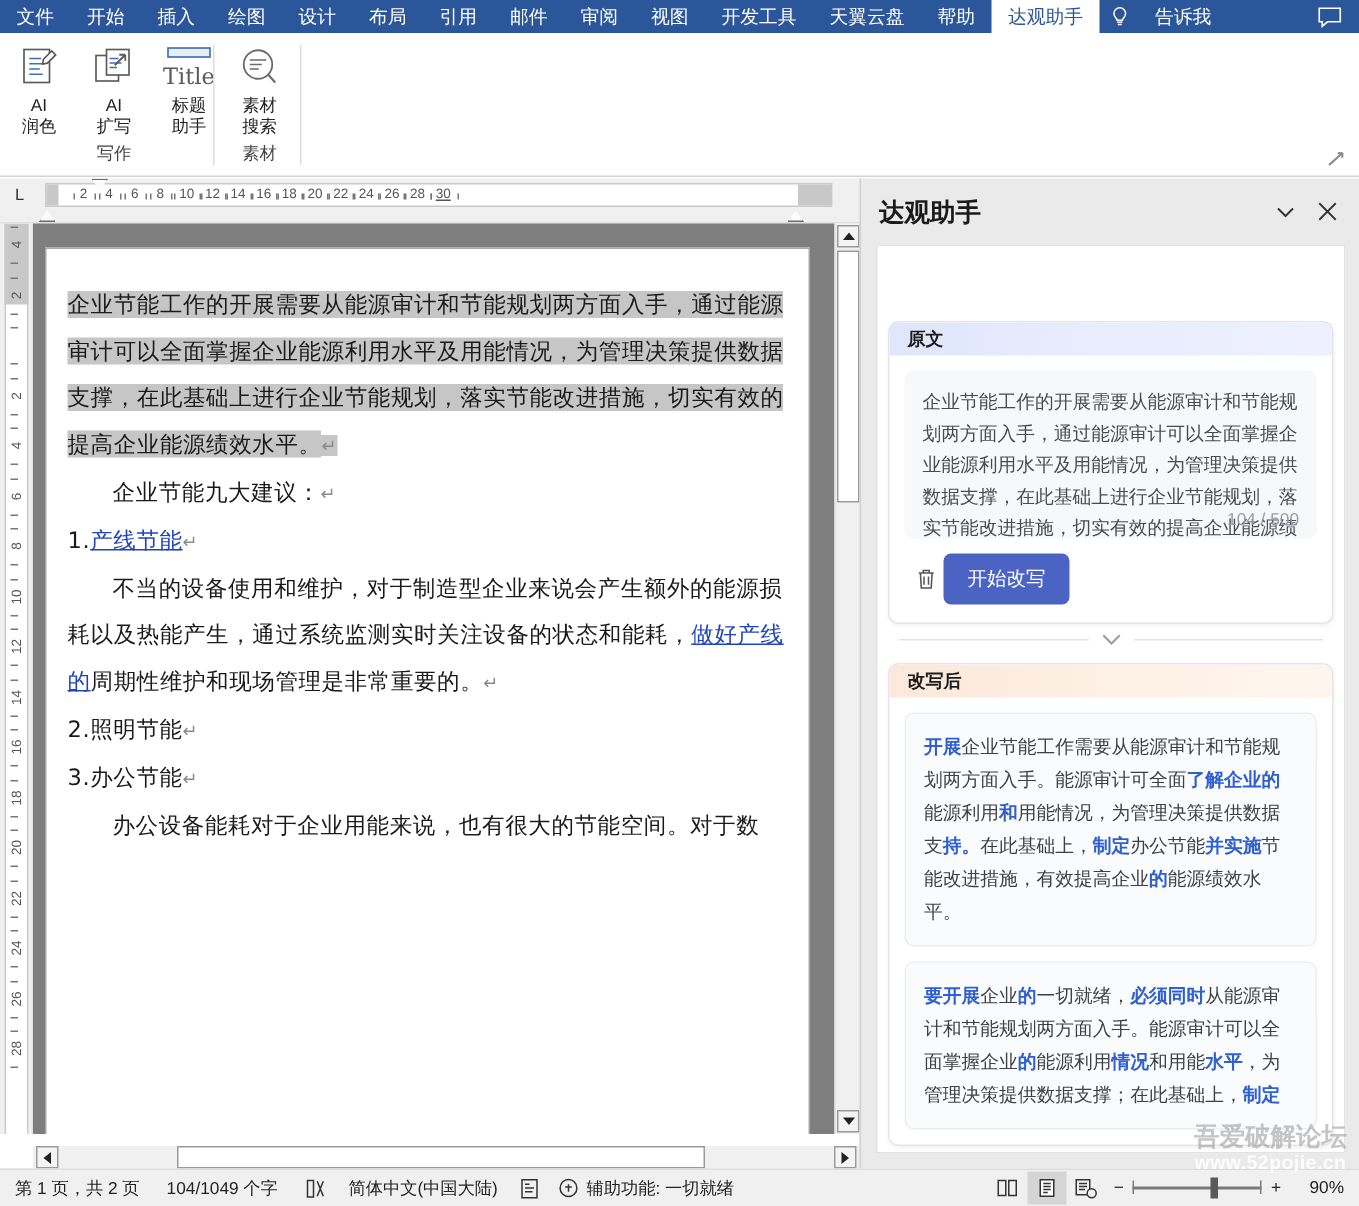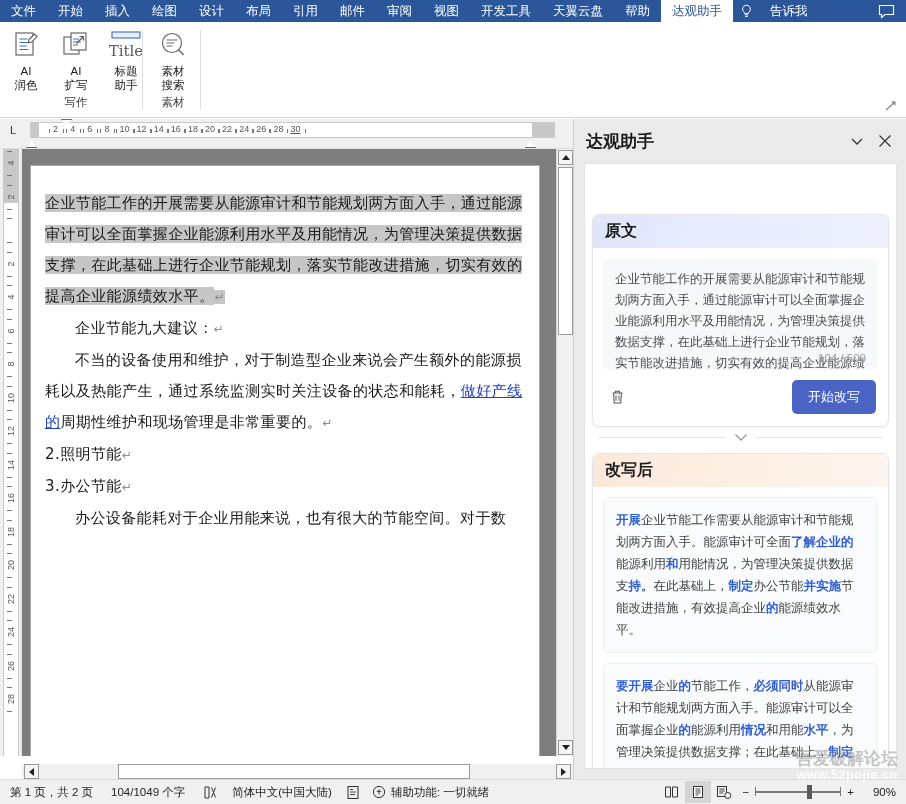--- a/index.html
+++ b/index.html
@@ -231,22 +231,22 @@
     position: absolute; left: 0; top: 42px; width: 311px; height: 562px;
     overflow: hidden;
   }
 
   .card {
     margin: 8px 7px 0 7px; background: #ffffff;
     border: 1px solid #e6e6ea; border-radius: 7px; overflow: hidden;
     box-shadow: 0 1px 3px rgba(0,0,0,.06);
   }
   .card-head {
-    height: 33px; display: flex; align-items: center; padding: 0 12px;
-    font-size: 16px; font-weight: bold; color: #1c1c1c;
+    height: 22px; display: flex; align-items: center; padding: 0 12px;
+    font-size: 12px; font-weight: bold; color: #1c1c1c;
     font-family: Liberation Sans, sans-serif;
   }
   .card-head.blue {
     background: linear-gradient(100deg, #dfe6fb 0%, #e8ecfd 45%, #eef0fe 100%);
   }
   .card-head.peach {
     background: linear-gradient(100deg, #fbe8da 0%, #fdf0e4 50%, #fdf6ee 100%);
   }
   .src-box {
     position: relative; margin: 10px; padding: 10px 12px 22px 12px;
@@ -254,22 +254,22 @@
   }
   .src-text {
     font-family: "DejaVu Sans", "Liberation Sans", sans-serif;
     font-size: 12.5px; color: #4a4a52; line-height: 21px;
   }
   .counter {
     position: absolute; right: 12px; bottom: 6px;
     font-size: 11.5px; color: #9a9aa4;
   }
   .card-actions {
-    display: flex; align-items: center; justify-content: space-between;
-    padding: 0 12px 12px 12px; gap: 12px;
+    display: flex; align-items: center; justify-content: flex-start;
+    padding: 0 12px 12px 12px; 
   }
   .trash-btn {
     width: 24px; height: 24px; display: flex; align-items: center;
     justify-content: center; color: #555; cursor: default;
   }
   .primary-btn {
     background: #4b64c4; color: #ffffff; border: none; border-radius: 5px;
     font-size: 13px; padding: 8px 16px; cursor: default;
     font-family: "DejaVu Sans", "Liberation Sans", sans-serif;
   }
@@ -562,20 +562,21 @@
   </div>
 
   <div class="doc-area">
     <div class="page">
       <div class="ptext">
 
         <p><span class="sel">企业节能工作的开展需要从能源审计和节能规划两方面入手，通过能源审计可以全面掌握企业能源利用水平及用能情况，为管理决策提供数据支撑，在此基础上进行企业节能规划，落实节能改进措施，切实有效的提高企业能源绩效水平。</span><span class="sel pmark">↵</span></p>
 
         <p><span class="ind"></span><span>企业节能九大建议：</span><span class="pmark">↵</span></p>
 
+        <p><span>1.</span><span class="lnk">产线节能</span><span class="pmark">↵</span></p>
 
         <p><span class="ind"></span><span>不当的设备使用和维护，对于制造型企业来说会产生额外的能源损耗以及热能产生，通过系统监测实时关注设备的状态和能耗，</span><span class="lnk">做好产线的</span><span>周期性维护和现场管理是非常重要的。</span><span class="pmark">↵</span></p>
 
         <p><span>2.</span><span>照明节能</span><span class="pmark">↵</span></p>
 
 
         <p><span>3.</span><span>办公节能</span><span class="pmark">↵</span></p>
 
         <p><span class="ind"></span><span>办公设备能耗对于企业用能来说，也有很大的节能空间。对于数</span></p>
 
@@ -647,21 +648,21 @@
             <svg width="14" height="9" viewBox="0 0 14 9">
                 <path d="M1.5 1.5L7 7l5.5-5.5" stroke="#9b9bab" stroke-width="1.4" fill="none"></path>
               </svg>
           </div>
         </div>
 
         <div class="card">
           <div class="card-head peach">改写后</div>
           <div id="results">
               <div class="rw-item"><span class="hl">开展</span><span>企业节能工作需要从能源审计和节能规划两方面入手。能源审计可全面</span><span class="hl">了解企业的</span><span>能源利用</span><span class="hl">和</span><span>用能情况，为管理决策提供数据支</span><span class="hl">持。</span><span>在此基础上，</span><span class="hl">制定</span><span>办公节能</span><span class="hl">并实施</span><span>节能改进措施，有效提高企业</span><span class="hl">的</span><span>能源绩效水平。</span></div>
-              <div class="rw-item"><span class="hl">要开展</span><span>企业</span><span class="hl">的</span><span>节能工作，</span><span class="hl">必须同时</span><span>从能源审计和节能规划两方面入手。能源审计可以全面掌握企业</span><span class="hl">的</span><span>能源利用</span><span class="hl">情况</span><span>和用能</span><span class="hl">水平</span><span>，为管理决策提供数据支撑；在此基础上，</span><span class="hl">制定</span></div>
+              <div class="rw-item"><span class="hl">要开展</span><span>企业</span><span class="hl">的</span><span>一切就绪，</span><span class="hl">必须同时</span><span>从能源审计和节能规划两方面入手。能源审计可以全面掌握企业</span><span class="hl">的</span><span>能源利用</span><span class="hl">情况</span><span>和用能</span><span class="hl">水平</span><span>，为管理决策提供数据支撑；在此基础上，</span><span class="hl">制定</span></div>
             </div>
         </div>
 
       </div>
     </div>
   </div>
 
   <div class="status">
     <div class="si">第 1 页，共 2 页</div>
     <div class="si" style="margin-left:18px">104/1049 个字</div>

